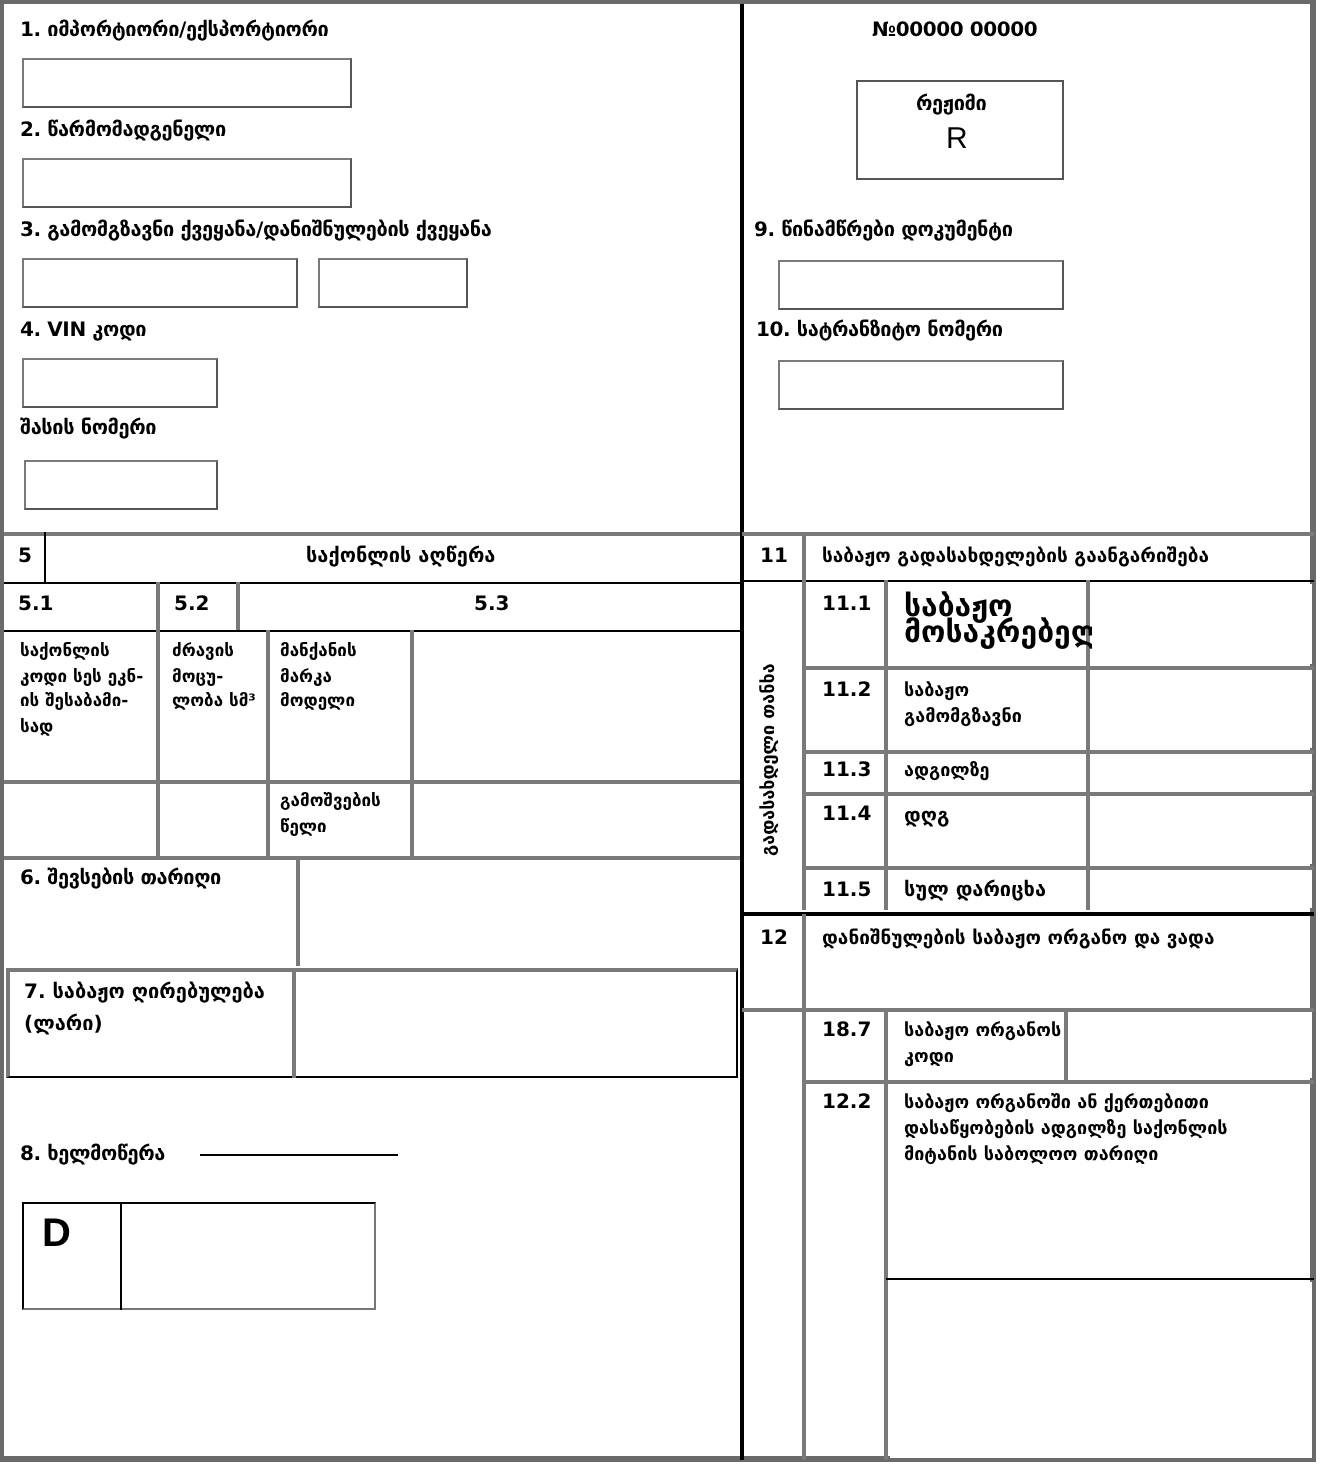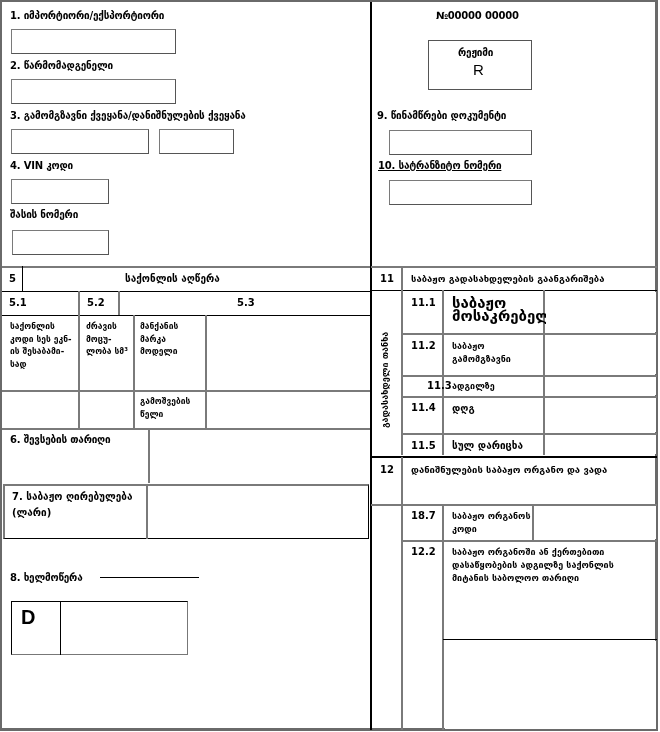--- a/index.html
+++ b/index.html
@@ -41,28 +41,28 @@
 <div class="box" style="left:12px; top:230px; width:97px; height:25px;"></div>
 
 <div class="lbl" style="left:436px; top:10px;">№00000  00000</div>
 <div class="box" style="left:428px; top:40px; width:104px; height:50px; border-color:#555;"></div>
 <div class="lbl" style="left:458px; top:47px;">რეჟიმი</div>
 <div class="big" style="left:473px; top:61px; font-size:15px; font-weight:normal;">R</div>
 
 <div class="lbl" style="left:377px; top:110px;">9. წინამწრები დოკუმენტი</div>
 <div class="box" style="left:389px; top:130px; width:143px; height:25px;"></div>
 
-<div class="lbl" style="left:378px; top:160px;text-decoration:underline;">10. სატრანზიტო ნომერი</div>
+<div class="lbl" style="left:378px; top:160px;">10. სატრანზიტო ნომერი</div>
 <div class="box" style="left:389px; top:180px; width:143px; height:25px;"></div>
 
 <div class="hlg" style="left:2px; top:266px; width:368px;"></div>
 <div class="hl" style="left:2px; top:291px; width:368px;"></div>
 <div class="vl" style="left:22px; top:266px; height:25px;"></div>
 <div class="num" style="left:9px; top:273px;">5</div>
-<div class="num" style="left:125px; top:273px;">საქონლის აღწერა</div>
+<div class="num" style="left:153px; top:273px;">საქონლის აღწერა</div>
 
 <div class="hl" style="left:2px; top:315px; width:368px;"></div>
 <div class="vlg" style="left:78px; top:291px; height:137px;"></div>
 <div class="vlg" style="left:118px; top:291px; height:24px;"></div>
 <div class="num" style="left:9px; top:297px;">5.1</div>
 <div class="num" style="left:87px; top:297px;">5.2</div>
 <div class="num" style="left:237px; top:297px;">5.3</div>
 
 <div class="vlg" style="left:133px; top:315px; height:113px;"></div>
 <div class="vlg" style="left:205px; top:315px; height:113px;"></div>
@@ -108,21 +108,21 @@
 <div class="hlg" style="left:402px; top:433px; width:255px;"></div>
 
 <div class="num" style="left:411px; top:297px;">11.1</div>
 <div class="cell-text" style="left:452px; top:297px; width:88px; font-size:15px;">საბაჟო მოსაკრებელი</div>
 <div class="box" style="left:546px; top:292px; width:110px; height:40px; border:none;"></div>
 
 <div class="num" style="left:411px; top:340px;">11.2</div>
 <div class="cell-text" style="left:452px; top:340px; width:88px; font-size:9px;">საბაჟო გამომგზავნი</div>
 <div class="box" style="left:546px; top:335px; width:110px; height:39px; border:none;"></div>
 
-<div class="num" style="left:411px; top:380px;margin-left:16px;">11.3</div>
+<div class="num" style="left:411px; top:380px;">11.3</div>
 <div class="cell-text" style="left:452px; top:380px; width:88px; font-size:9px;">ადგილზე</div>
 <div class="box" style="left:546px; top:377px; width:110px; height:18px; border:none;"></div>
 
 <div class="num" style="left:411px; top:402px;">11.4</div>
 <div class="cell-text" style="left:452px; top:402px; width:88px; font-size:10px;">დღგ</div>
 <div class="box" style="left:546px; top:398px; width:110px; height:34px; border:none;"></div>
 
 <div class="num" style="left:411px; top:440px;">11.5</div>
 <div class="cell-text" style="left:452px; top:439px; width:88px; font-size:10px;">სულ დარიცხა</div>
 <div class="box" style="left:546px; top:435px; width:110px; height:19px; border:none;"></div>

